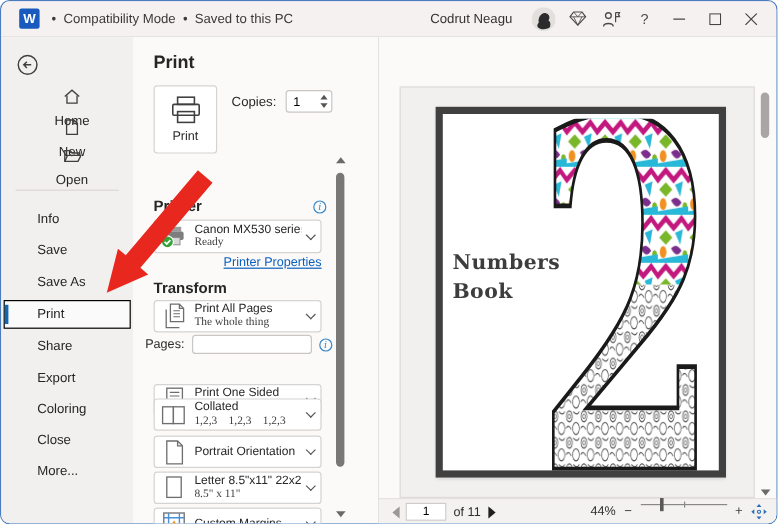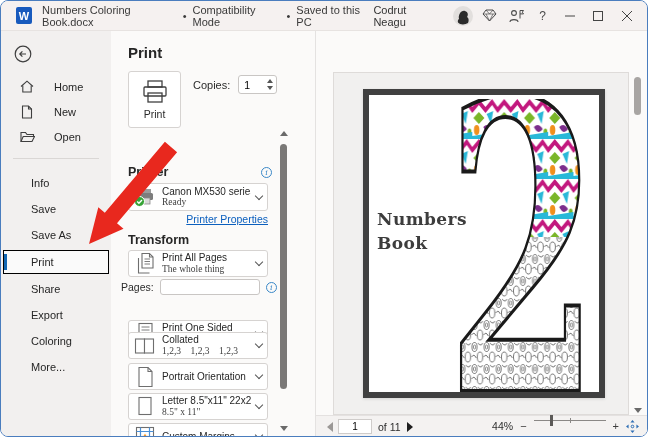--- a/index.html
+++ b/index.html
@@ -19,21 +19,21 @@
   .tb-icon { width:28px; height:30px; display:flex; align-items:center; justify-content:center; color:#4a4a4a; }
   .tb-help { font-size:12px; color:#4a4a4a; }
   .winctl { width:30px; height:30px; display:flex; align-items:center; justify-content:center; }
 
   
   .bodyrow { display:flex; height:406px; }
 
   
   .sidebar { width:110px; flex:none; background:#f2f0ef; font-size:11px; color:#262626; position:relative; }
   .back-btn { margin:13px 0 10px 13px; width:20px; height:20px; display:flex; align-items:center; }
-  .nav-item { height:25px; display:flex; align-items:center; gap:19px; padding-left:18px; cursor:default; }
+  .nav-item { height:25px; display:flex; align-items:center; gap:8px; padding-left:8px; cursor:default;flex-direction:column; }
   .nav-item .ic { width:16px; display:flex; justify-content:center; }
   .sb-divider { border-top:1px solid #dad7d5; margin:9px 12px 13px 12px; }
   .menu-item { height:22px; display:flex; align-items:center; padding-left:30px; margin-bottom:4px; }
   .menu-item.selected { background:#fafafa; border:1.6px solid #000; margin:0 2px 4px 2px;
                         padding-left:27px; position:relative; height:24px; }
   .menu-item.selected::before { content:""; position:absolute; left:0; top:15%; width:3px; height:70%; background:#1267b4; }
 
   
   .panel { width:205px; flex:none; background:#fbfaf9; position:relative; border-right:1px solid #e4e2e1; overflow:hidden; }
   .p-abs { position:absolute; left:17px; }
@@ -105,21 +105,20 @@
 </style>
 </head>
 <body>
 
 <div class="window">
 
   <div class="titlebar">
     <div class="tb-left">
       <span class="word-logo">W</span>
       <span class="tb-title">
-        <span>Numbers Coloring Book.docx</span>
         <span>•</span>
         <span>Compatibility Mode</span>
         <span>•</span>
         <span>Saved to this PC</span>
       </span>
     </div>
     <div class="tb-right">
       <span class="tb-user">Codrut Neagu</span>
       <span class="tb-icon">
         <svg width="20" height="20" viewBox="0 0 20 20">
@@ -209,20 +208,23 @@
           <span>Print</span>
         </div>
       <div class="menu-item">
           <span>Share</span>
         </div>
       <div class="menu-item">
           <span>Export</span>
         </div>
       <div class="menu-item">
           <span>Coloring</span>
+        </div>
+      <div class="menu-item">
+          <span>Close</span>
         </div>
       <div class="menu-item">
           <span>More...</span>
         </div>
     </div>
 
     <div class="panel">
       <div class="p-abs print-h1">Print</div>
 
       <div class="p-abs top-row">

